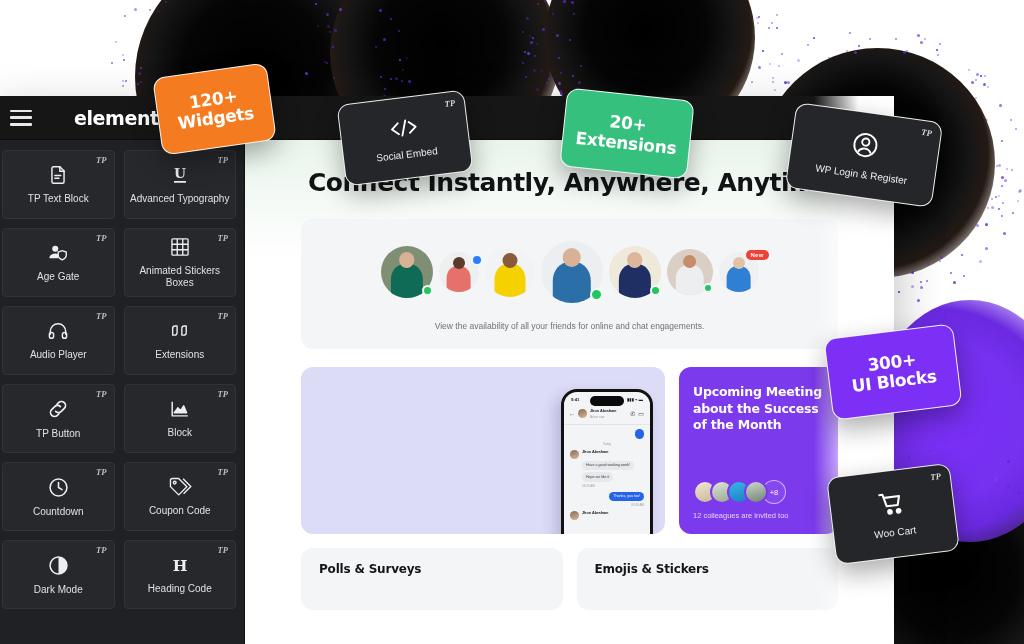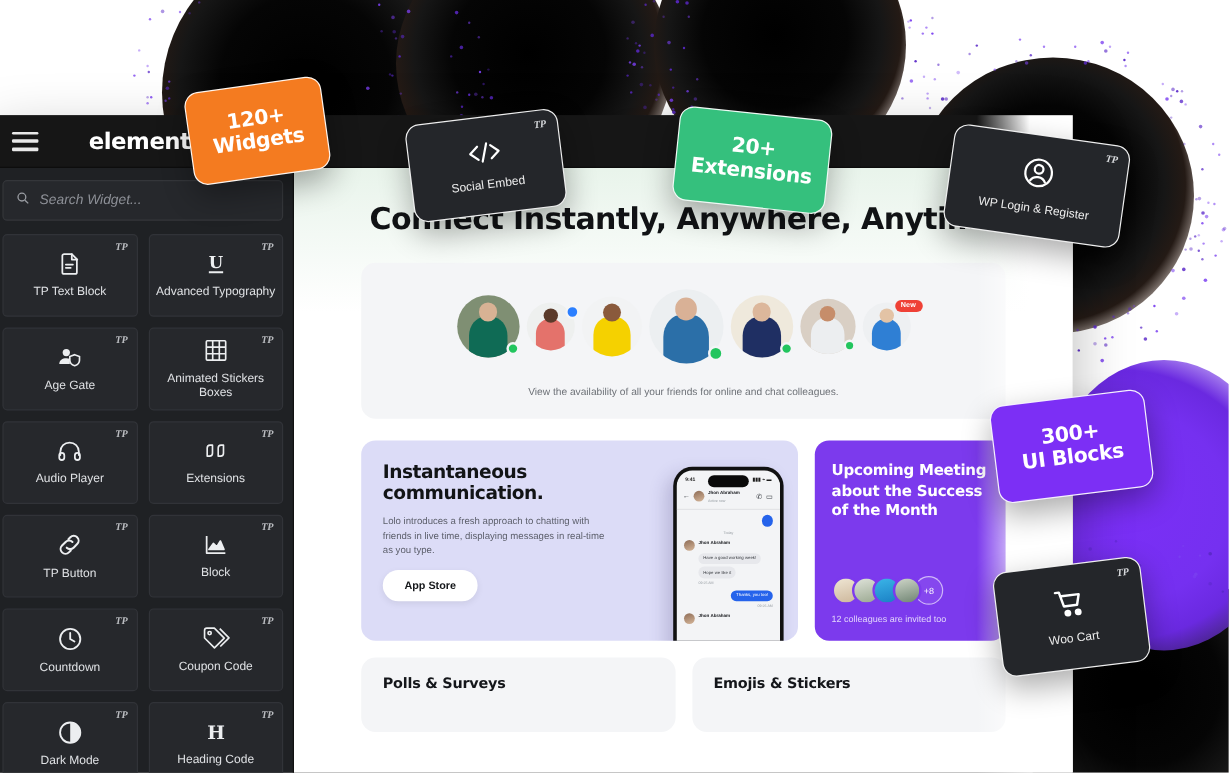--- a/index.html
+++ b/index.html
@@ -754,29 +754,20 @@
           <i></i>
           <i></i>
         </div>
       <div id="brand">elementor</div>
     </div>
 
     <div id="editor-body">
 
       <div id="panel">
 
-        <div id="search-box">
-          <span class="sicon">
-            <svg width="12" height="12" viewBox="0 0 24 24" fill="none" stroke="#9a9da3" stroke-width="2.2">
-              <circle cx="10.5" cy="10.5" r="6.5"></circle>
-                <line x1="15.6" y1="15.6" x2="21" y2="21"></line>
-            </svg>
-          </span>
-          <input id="search-input" type="text" placeholder="Search Widget..." style="">
-        </div>
 
         <div id="widget-grid">
             <div class="widget-card">
               <span class="tp">TP</span>
               <span class="wicon">
                 <svg width="22" height="22" viewBox="0 0 24 24" fill="none" stroke="currentColor" stroke-width="1.6" stroke-linecap="round" stroke-linejoin="round">
                   <path d="M14 3H7a1.6 1.6 0 0 0-1.6 1.6v14.8A1.6 1.6 0 0 0 7 21h10a1.6 1.6 0 0 0 1.6-1.6V7.6z"></path>
                   <polyline points="14,3 14,8 19,8"></polyline>
                   <line x1="8.6" y1="12.5" x2="15" y2="12.5"></line>
                   <line x1="8.6" y1="15.5" x2="13" y2="15.5"></line>
@@ -951,31 +942,26 @@
                 <span class="dot-status dot-online" style="width: 10px; height: 10px; bottom: 2px; right: 0px;"></span>
               </div>
               <div class="avatar-wrap">
                 <div class="avatar" style="width: 40px; height: 40px; background: rgb(238, 240, 242);">
                   <span class="figure" style="background:#2f7fd4;"></span>
                   <span class="head" style="background:#e3c3a5;"></span>
                 </div>
                 <span class="pill-new">New</span>
               </div>
             </div>
-          <div id="friends-sub">View the availability of all your friends for online and chat colleagues.</div>
+          <div id="friends-sub">View the availability of all your friends for online and chat engagements.</div>
         </section>
 
         <div id="cards-row">
 
           <section id="comm-card">
-            <div id="comm-left">
-              <div id="comm-title">Instantaneous communication.</div>
-              <div id="comm-body">Lolo introduces a fresh approach to chatting with friends in live time, displaying messages in real-time as you type.</div>
-              <div id="appstore-btn">App Store</div>
-            </div>
 
             <div id="phone">
               <div id="phone-screen">
                 <div id="phone-notch"></div>
                 <div id="phone-status">
                   <span>9:41</span>
                   <span>▮▮▮ ⌁ ▬</span>
                 </div>
                 <div id="phone-header">
                   <span style="color:#3b3f45;font-size:6px;">←</span>

